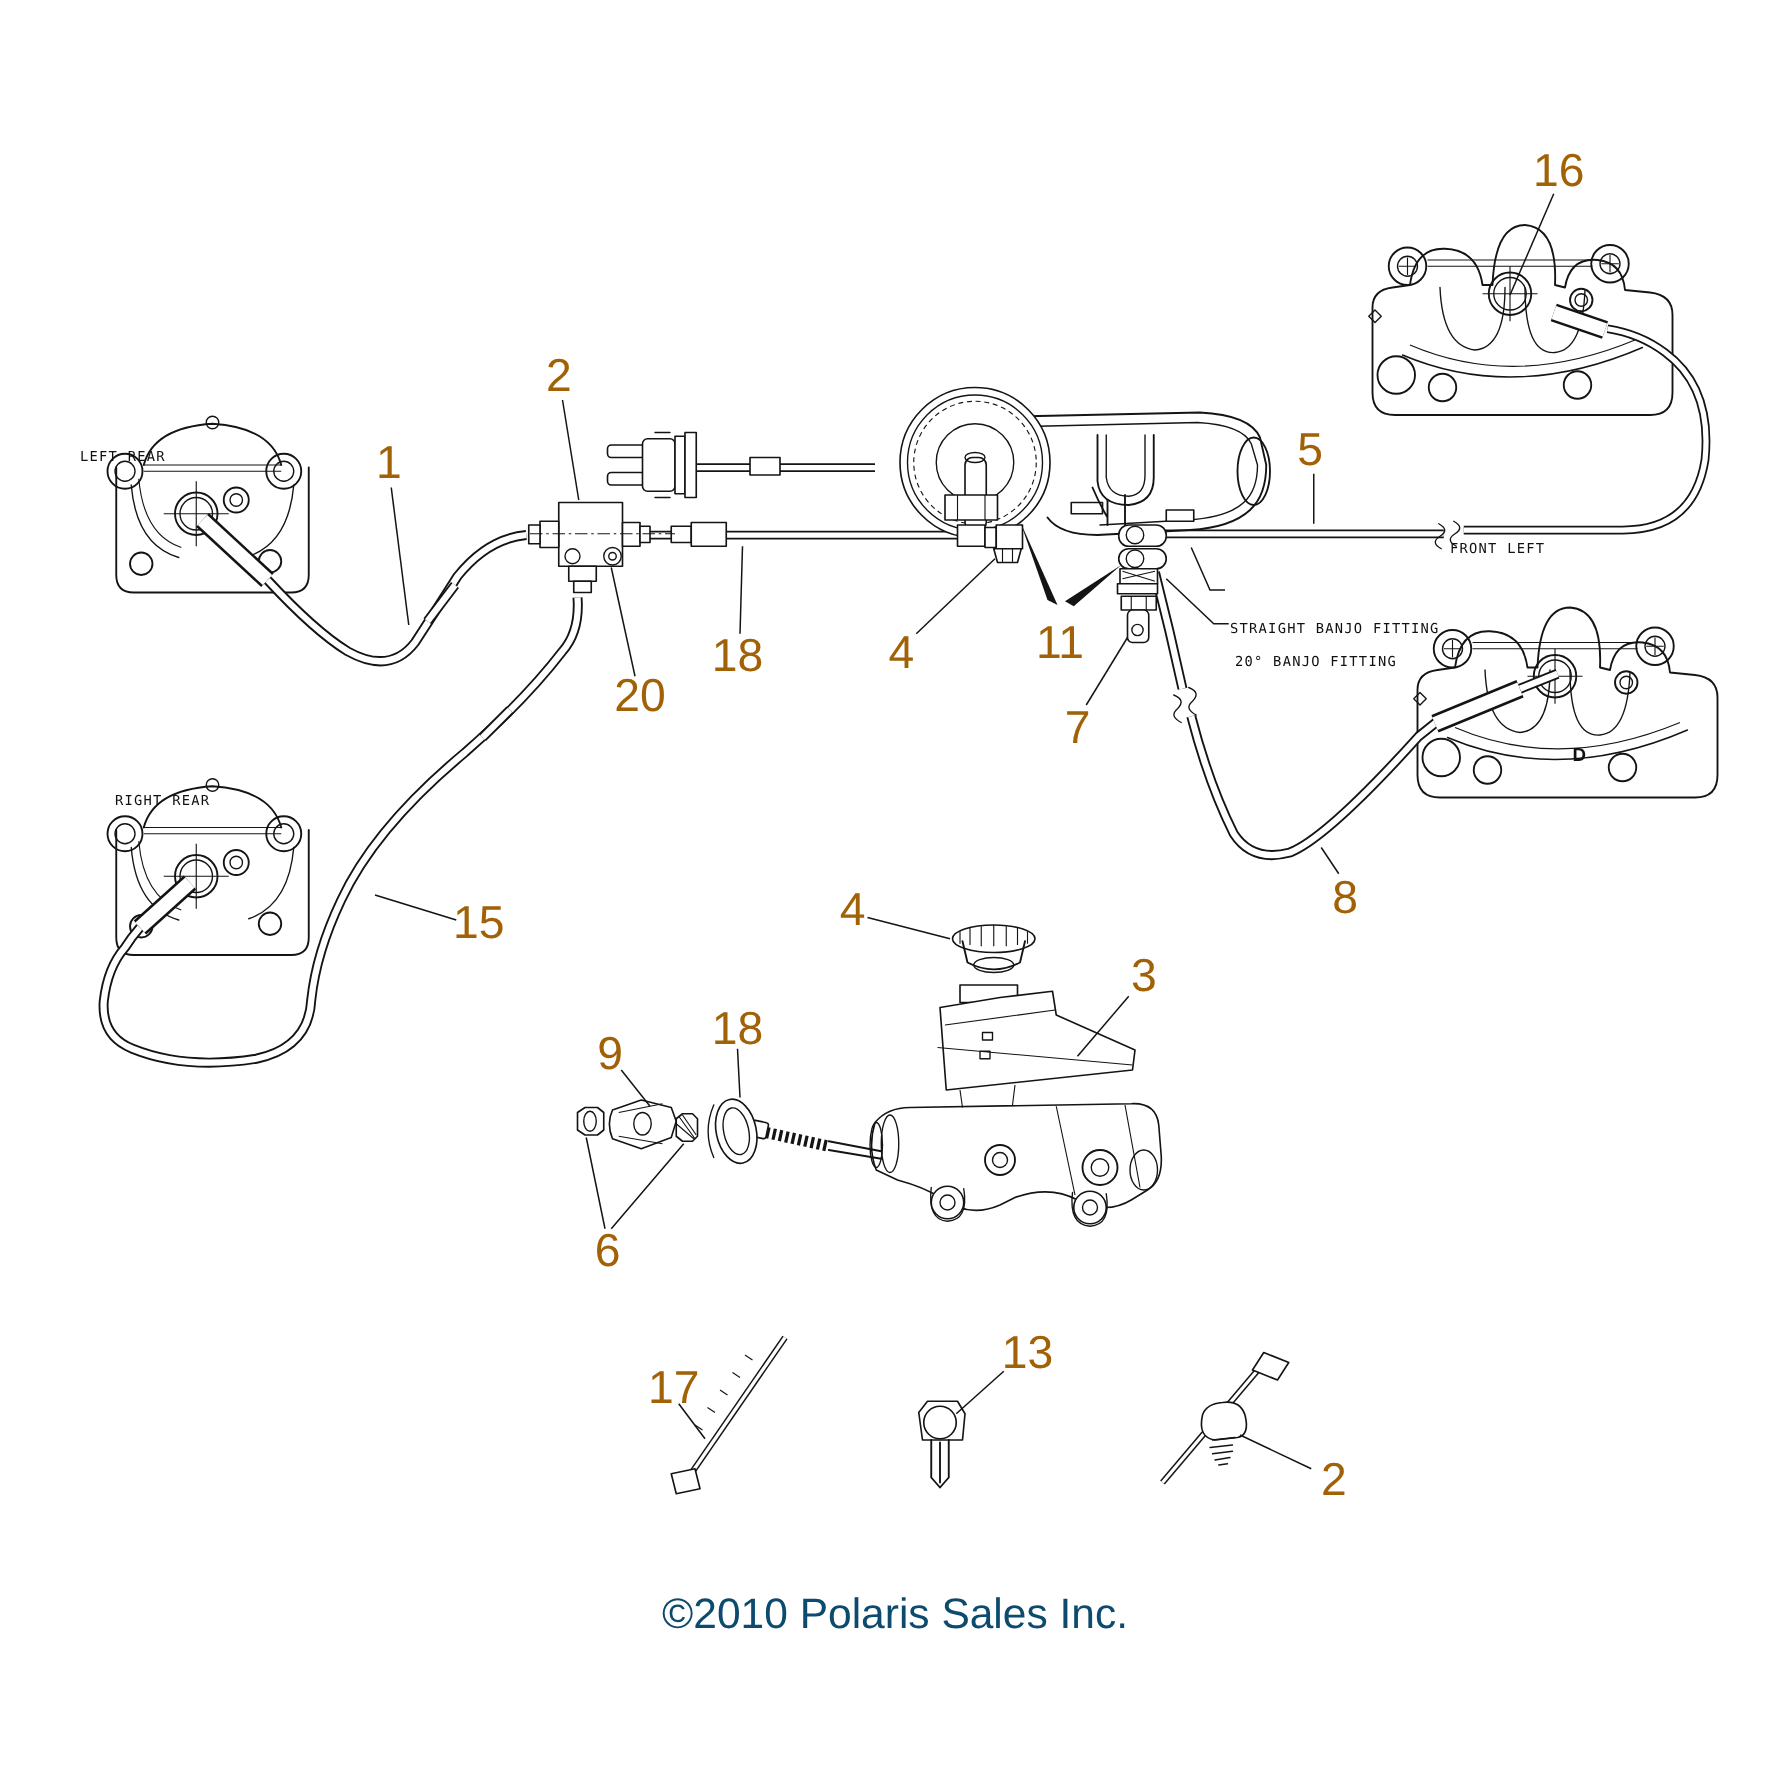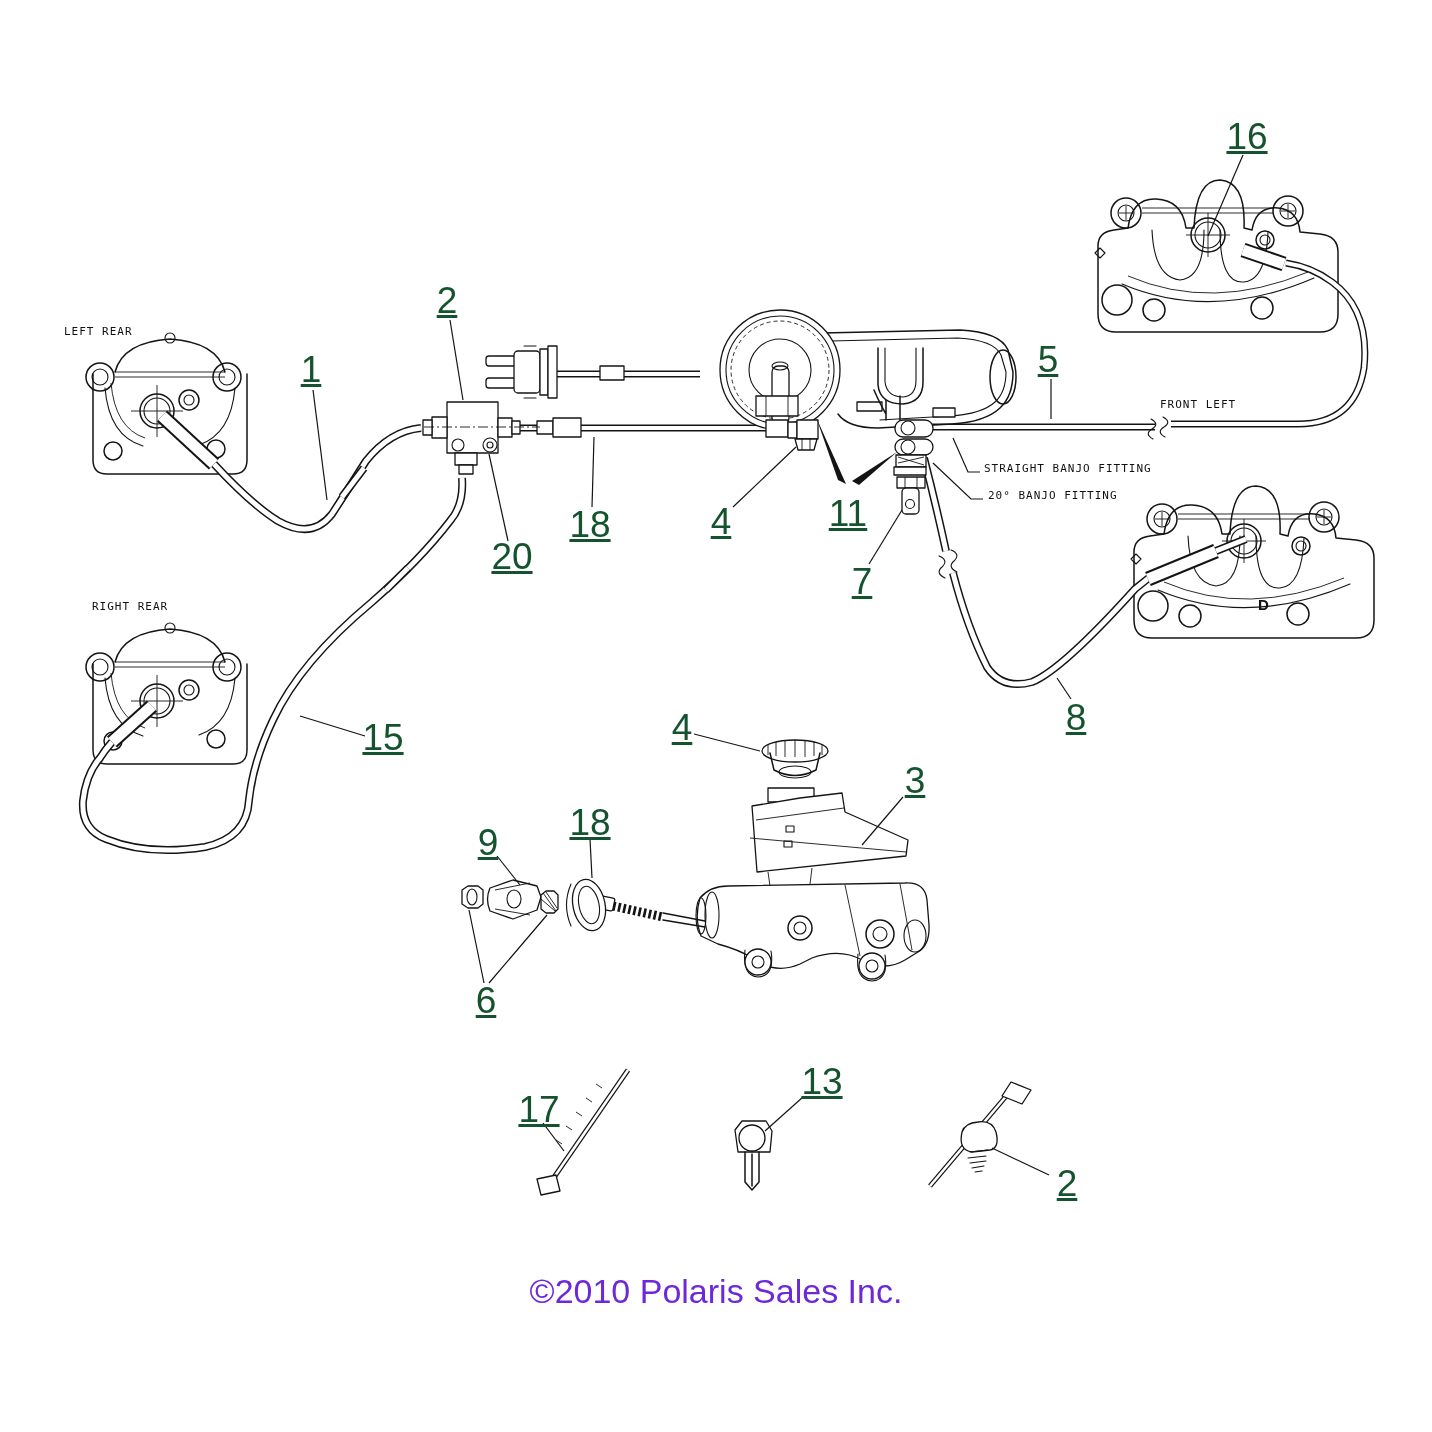--- a/index.html
+++ b/index.html
@@ -16,27 +16,27 @@
   .hi{stroke:#fff;stroke-width:5;fill:none;stroke-linecap:butt;}
   .ro{stroke:#141414;stroke-width:7;fill:none;stroke-linecap:butt;}
   .ri{stroke:#fff;stroke-width:4.2;fill:none;stroke-linecap:butt;}
   .fo{stroke:#141414;stroke-width:15;fill:none;stroke-linecap:butt;}
   .fi{stroke:#fff;stroke-width:11;fill:none;stroke-linecap:butt;}
   .wfill{fill:#fff;stroke:#141414;stroke-width:1.3;stroke-linejoin:round;}
   .blk{fill:#141414;stroke:none;}
   .spring{stroke:#141414;stroke-width:9;fill:none;stroke-dasharray:2.6 2.6;}
   
   .callout{position:absolute;transform:translate(-50%,-50%);font-size:37px;
-           font-family:"Liberation Sans",sans-serif;color:#14532d;white-space:nowrap;text-decoration:underline;}
+           font-family:"Liberation Sans",sans-serif;color:#a16207;white-space:nowrap;}
   .techlabel{position:absolute;font-family:"DejaVu Sans Mono",monospace;font-size:11px;
-             letter-spacing:1px;color:#111;white-space:nowrap;}
+             letter-spacing:1px;color:#111;white-space:nowrap;margin-top:34px;}
   .dmark{position:absolute;font-family:"Liberation Sans",sans-serif;font-weight:bold;
          font-size:15px;color:#111;}
   .copyright{position:absolute;left:50%;transform:translateX(-50%);top:1272px;
-             font-size:34px;font-family:"Liberation Sans",sans-serif;color:#6d28d9;white-space:nowrap;}
+             font-size:34px;font-family:"Liberation Sans",sans-serif;color:#0c4a6e;white-space:nowrap;}
 </style>
 </head>
 <body>
 
 <div id="stage">
 
 <svg id="art" width="1432" height="1432" viewBox="0 0 1432 1432">
 
   <defs>
 

